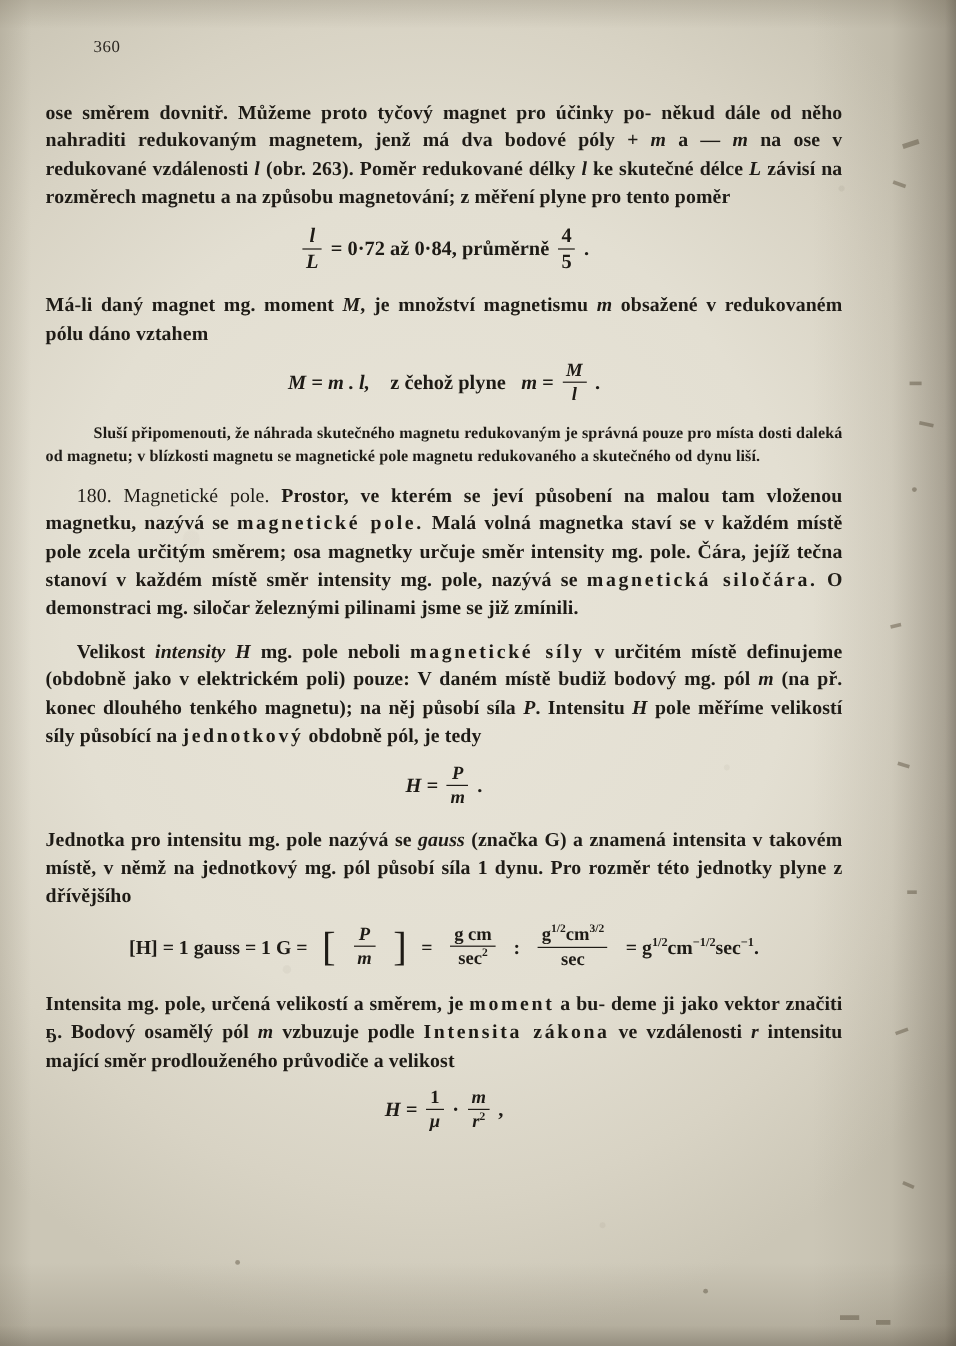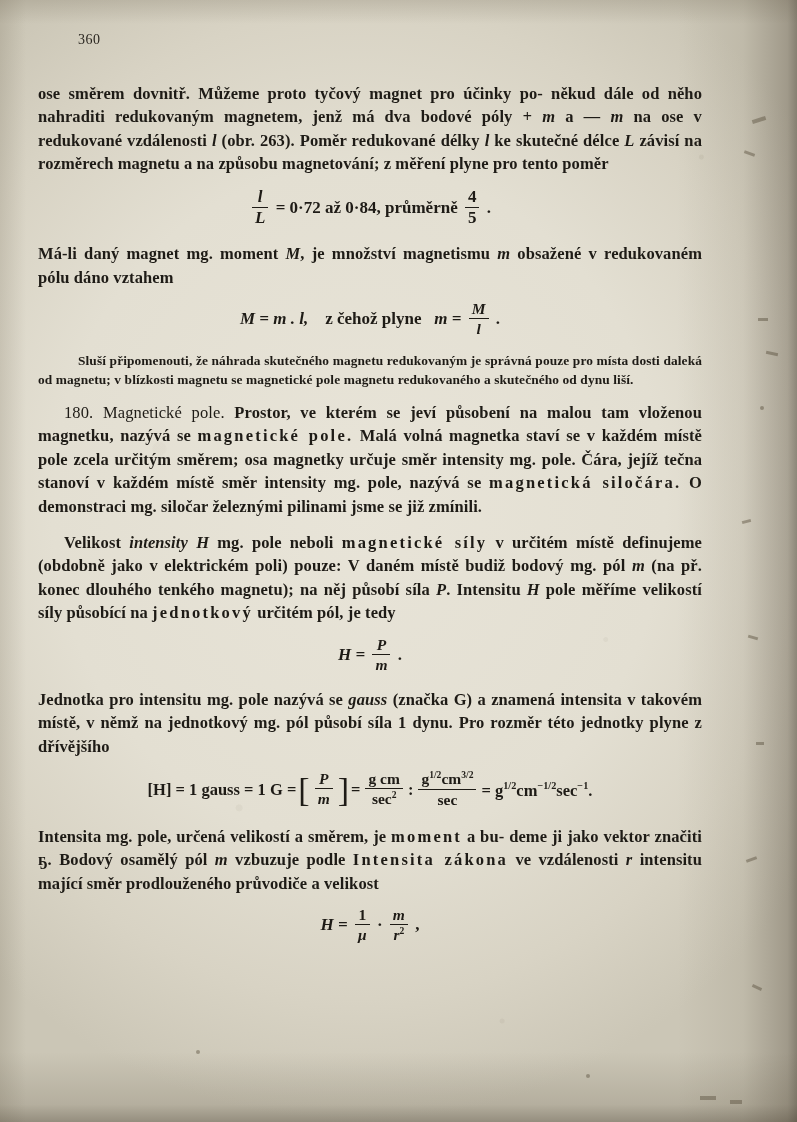--- a/index.html
+++ b/index.html
@@ -148,21 +148,21 @@
     font-size: 17px;
   }
   sup {
     font-size: 0.62em;
     vertical-align: super;
   }
   .eqrow {
     display: flex;
     align-items: center;
     justify-content: center;
-    gap: 2px;
+    gap: 12px;
     flex-wrap: nowrap;
     font-size: 16.5px;
   }
   .eqrow .tok { white-space: nowrap; }
   .bracket {
     display: inline-flex;
     align-items: center;
     font-size: 34px;
     font-weight: 400;
     line-height: 0.6;
@@ -283,21 +283,21 @@
       <span>v určitém místě definujeme (obdobně jako v elektrickém poli)</span>
       <span>pouze:</span>
       <span>V daném místě budiž bodový mg. pól</span>
       <i>m</i>
       <span>(na př. konec</span>
       <span>dlouhého tenkého magnetu); na něj působí síla</span>
       <i>P</i><span>. Intensitu</span>
       <i>H</i>
       <span>pole měříme velikostí síly působící na</span>
       <span class="sp">jednotkový</span>
-      <span>určitém pól,</span>
+      <span>obdobně pól,</span>
       <span>je tedy</span>
     </p>
 
     <div class="eq">
       <i>H =</i>
       <span class="frac">
         <span class="num it">P</span>
         <span class="den it">m</span>
       </span>
       <span>.</span>

